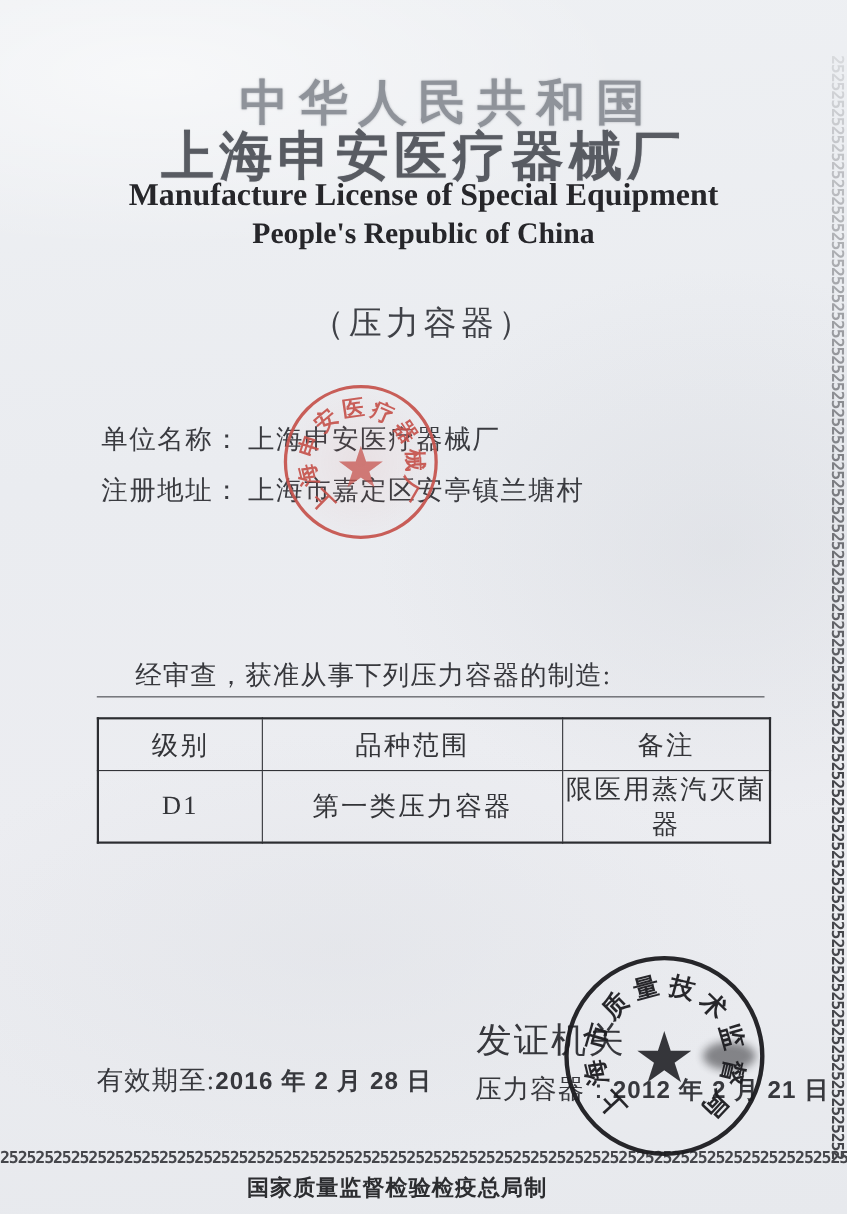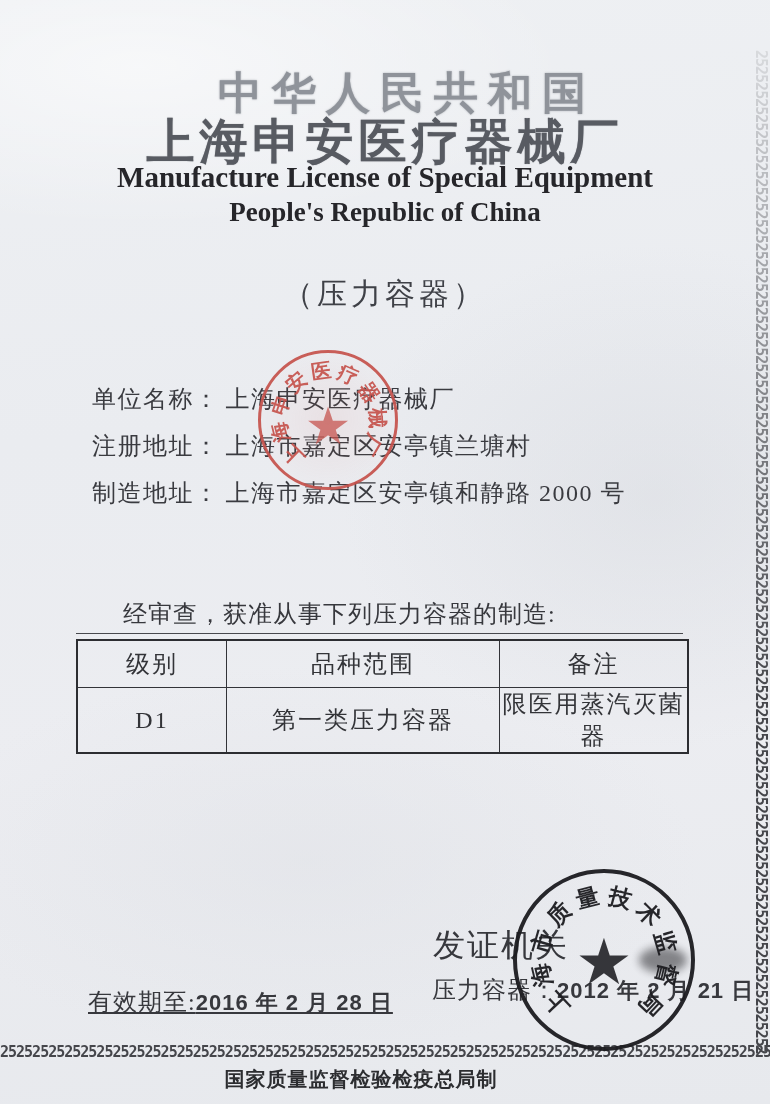--- a/index.html
+++ b/index.html
@@ -33,35 +33,35 @@
   .title-en-2{top:197px;left:0;width:100%;text-align:center;font-size:27px;font-weight:bold;color:#26262a;}
   .category{top:254px;left:0;width:100%;text-align:center;font-size:30px;letter-spacing:4px;color:#3f4147;margin-top:20px;}
   .license-line{top:306px;right:58px;font-size:22px;color:#35363b;letter-spacing:1px;}
   
   .field{left:92px;font-size:24px;letter-spacing:1.5px;color:#3a3b40;white-space:nowrap;}
   .f1{top:383px;} .f2{top:430px;} .f3{top:477px;}
   .field .val{margin-left:6px;}
   .num{font-family:"Liberation Sans",sans-serif;font-weight:600;font-size:22px;}
   
   .intro{top:598px;left:123px;font-size:24px;letter-spacing:1px;color:#37383d;}
-  .tbl-wrap{top:633px;left:76px;width:607px;border-top:1.5px solid #47484d;padding-top:5px;}
+  .tbl-wrap{top:633px;left:88px;width:607px;border-top:1.5px solid #47484d;padding-top:18px;}
   table.scope{border-collapse:collapse;width:607px;table-layout:fixed;}
   table.scope th,table.scope td{
     border:1.6px solid #323338;text-align:center;vertical-align:middle;
     font-size:24px;font-weight:normal;color:#333438;letter-spacing:2px;
     padding:0;
   }
   table.scope{border:2.5px solid #2c2d31;}
   table.scope th{height:46px;}
   table.scope td{height:58px;}
   .c1{width:148px;} .c2{width:272px;} .c3{width:187px;}
   
   .approval{top:922px;left:88px;font-size:24px;letter-spacing:1.5px;color:#37383d;white-space:nowrap;}
   .issuer{top:924px;left:433px;font-size:32px;letter-spacing:2px;color:#37383d;}
-  .valid{top:986px;left:88px;font-size:24px;letter-spacing:1px;color:#37383d;white-space:nowrap;text-decoration:underline;}
+  .valid{top:966px;left:88px;font-size:24px;letter-spacing:1px;color:#37383d;white-space:nowrap;}
   .issue-date{top:974px;left:432px;font-size:24px;letter-spacing:1px;color:#37383d;white-space:nowrap;}
   
   .stamp{border-radius:50%;z-index:6;}
   .stamp .star{position:absolute;left:50%;top:50%;transform:translate(-50%,-50%);line-height:1;}
   .stamp .ring span{position:absolute;left:50%;top:50%;font-weight:bold;font-family:"Liberation Serif",serif;}
   .stamp-red{
     left:258px;top:350px;width:134px;height:134px;
     border:3.5px solid rgba(198,76,70,0.8);
     background:radial-gradient(circle, rgba(220,120,110,0.10), rgba(220,120,110,0.02) 70%);
     opacity:0.92;filter:blur(0.3px);
@@ -111,23 +111,20 @@
   <div class="abs title-en-1">Manufacture License of Special Equipment</div>
   <div class="abs title-en-2">People's Republic of China</div>
   <div class="abs category">（压力容器）</div>
 
 
   <div class="abs field f1">
     <span class="lbl">单位名称：</span><span class="val">上海申安医疗器械厂</span>
   </div>
   <div class="abs field f2">
     <span class="lbl">注册地址：</span><span class="val">上海市嘉定区安亭镇兰塘村</span>
-  </div>
-  <div class="abs field f3">
-    <span class="lbl">制造地址：</span><span class="val">上海市嘉定区安亭镇和静路 2000 号</span>
   </div>
 
   <div class="abs intro">经审查，获准从事下列压力容器的制造:</div>
 
   <div class="abs tbl-wrap">
     <table class="scope">
       <tbody>
           <tr>
         <th class="c1">级别</th>
         <th class="c2">品种范围</th>

